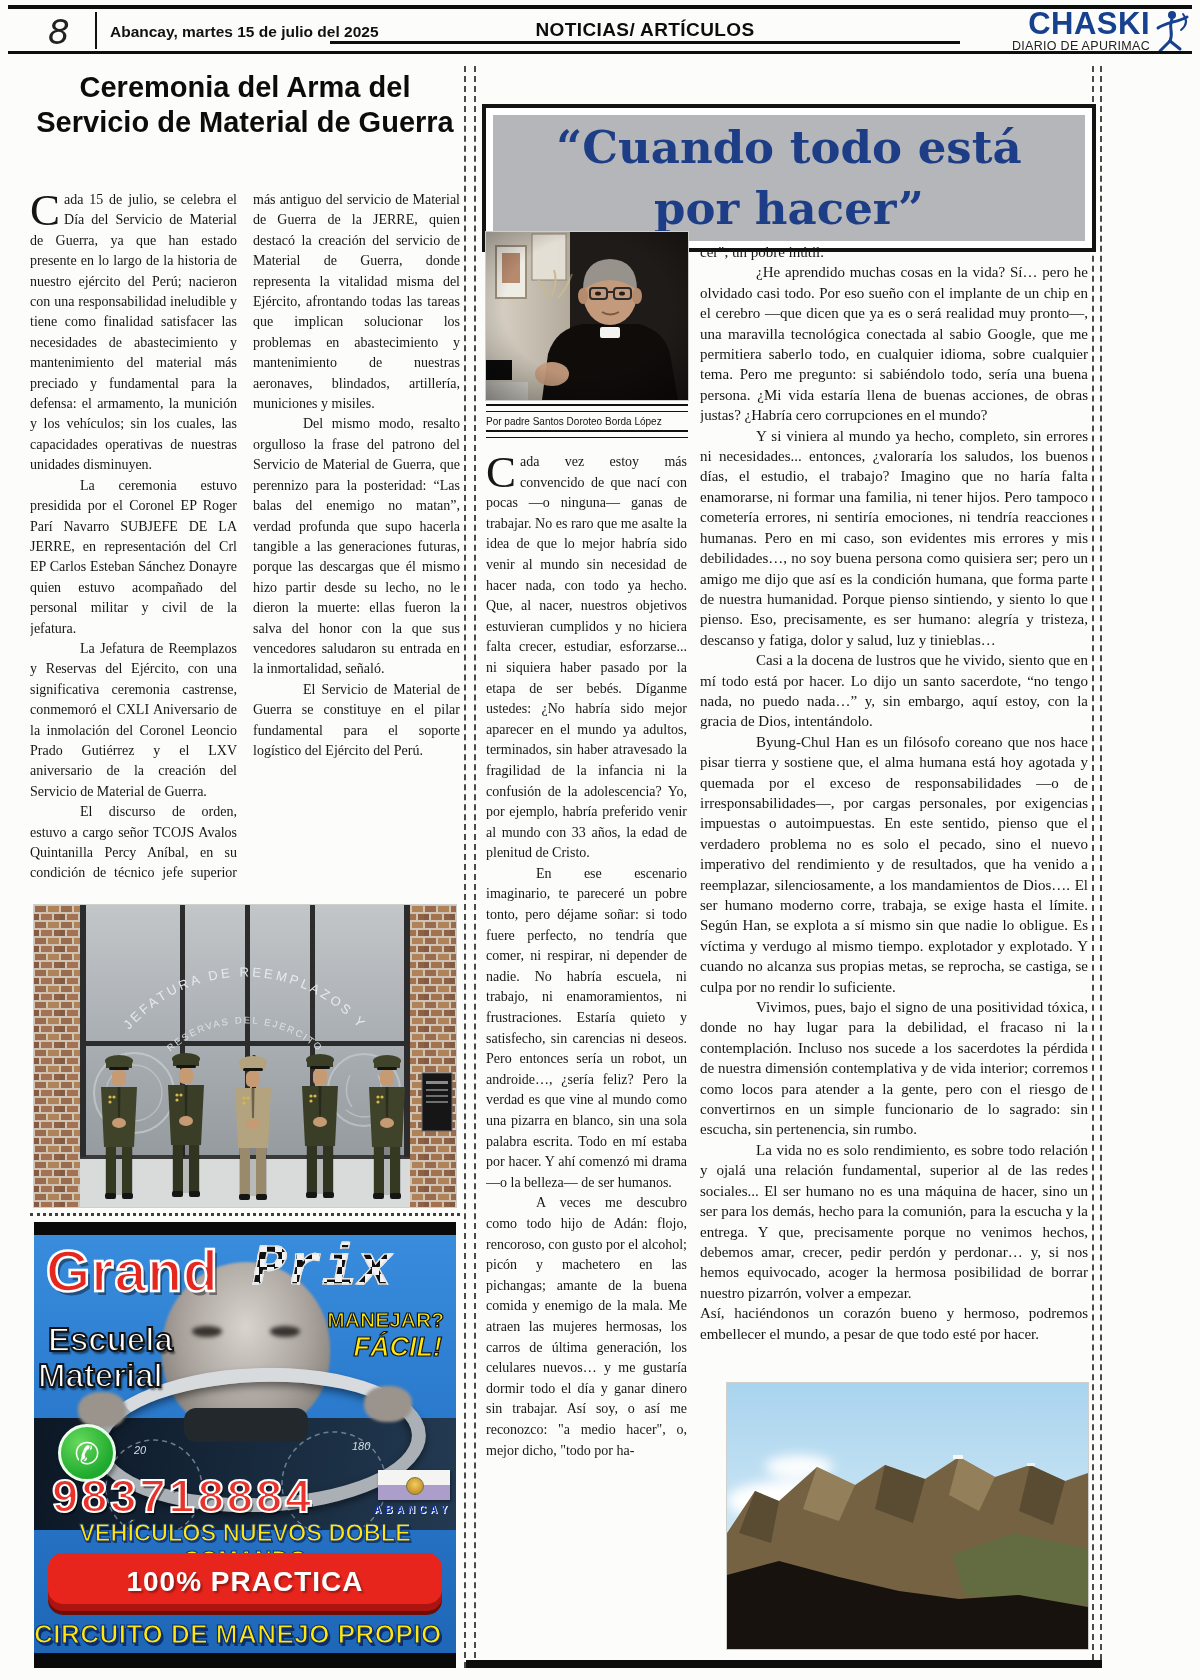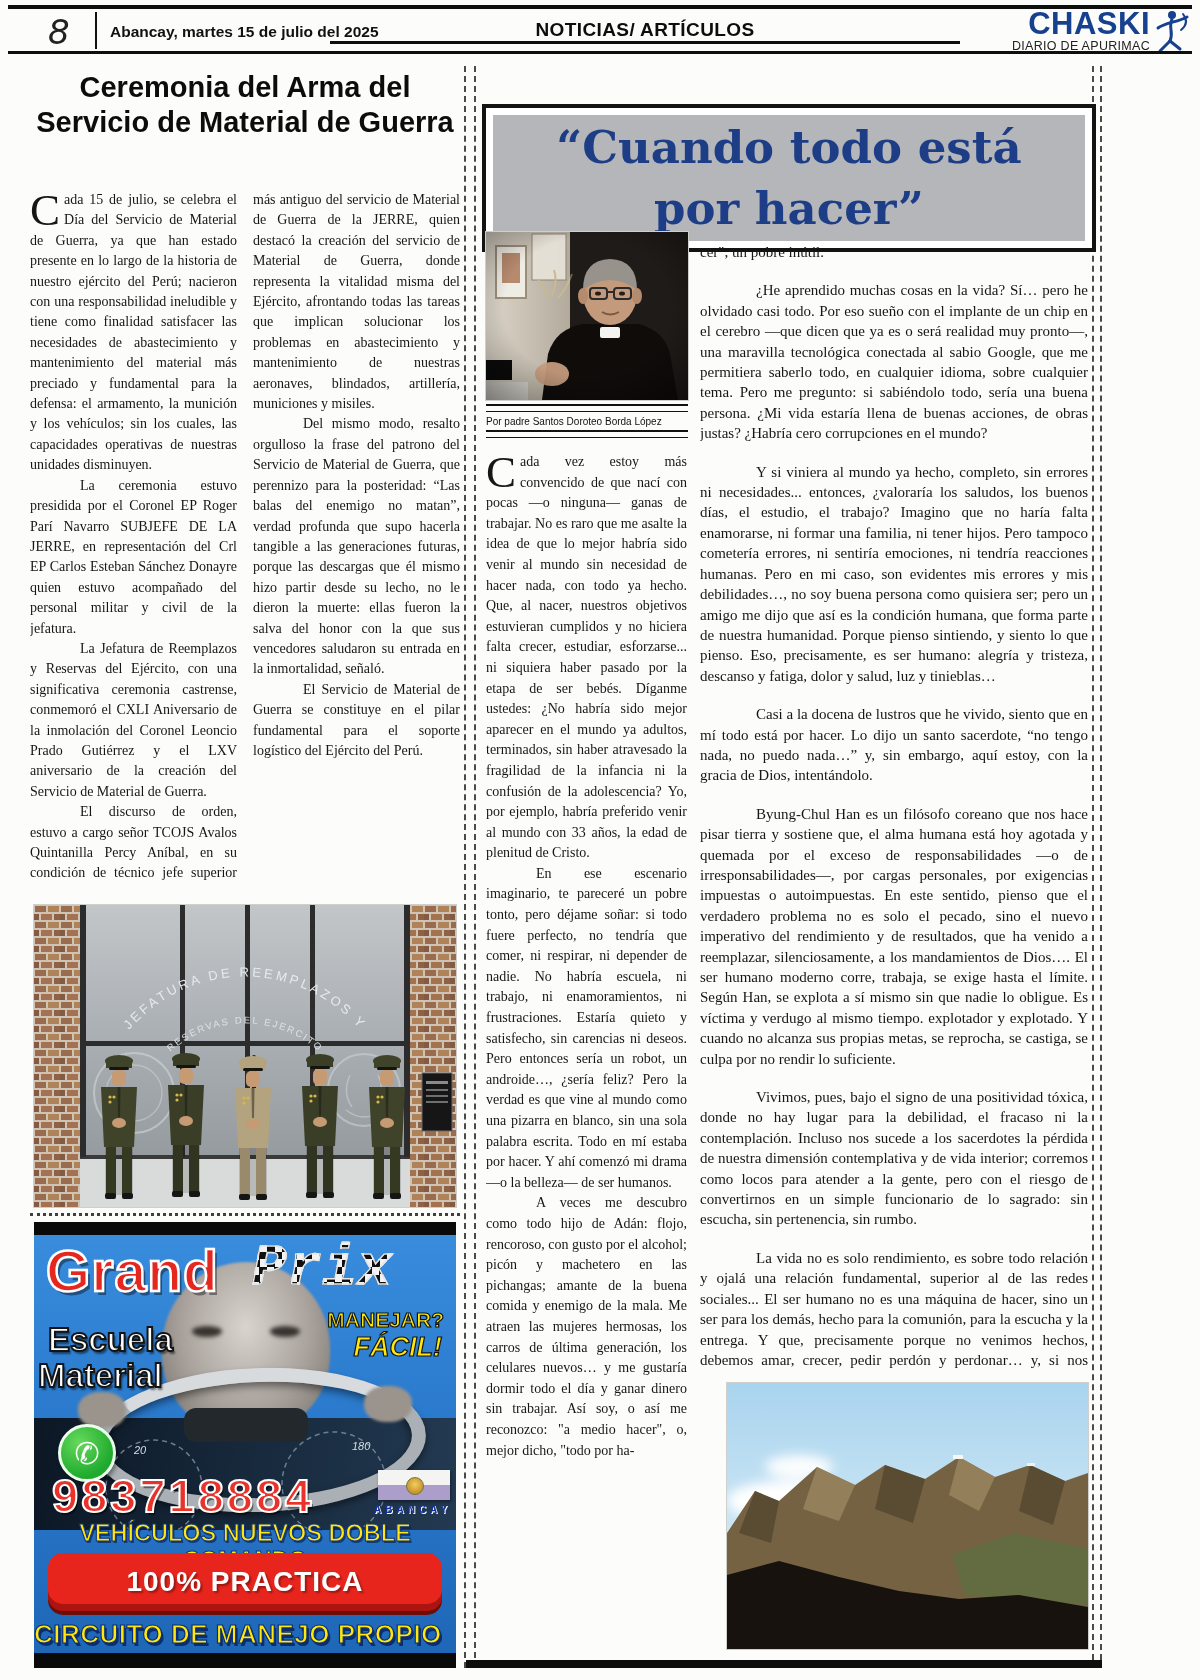--- a/index.html
+++ b/index.html
@@ -22,21 +22,21 @@
   .btxt p.ind{text-indent:50px;}
   .dc{float:left;font-size:45px;line-height:37px;padding:2px 4px 0 0;}
   #ltitle{font-family:"Liberation Sans",sans-serif;font-weight:bold;font-size:29px;line-height:35px;text-align:center;color:#0c0c0c;}
   #lcols{columns:2;column-gap:16px;column-fill:auto;}
   #rtitlebox{border:4px solid #131313;background:#fff;padding:7px;}
   #rtitleinner{background:#b5b6ba;width:100%;height:100%;display:flex;align-items:center;justify-content:center;}
   #rtitle{font-family:"DejaVu Serif",serif;font-weight:bold;font-size:45px;line-height:61px;color:#1d3e86;text-align:center;}
   .rule2{height:5px;border-top:2.5px solid #111;border-bottom:1.2px solid #111;}
   #caption{font-family:"Liberation Sans",sans-serif;font-size:10px;color:#111;padding:4px 0 3px 0;}
   #wcol{font-size:15px;line-height:20.4px;}
-  #wcol p.ind{text-indent:56px;margin-top:18px;}
+  #wcol p.ind{text-indent:56px;}
   .dotv{width:0;border-left:2px dashed #4a4a4a;}
   .doth{height:0;border-top:3px dotted #3f3f3f;}
   
   #ad{background:linear-gradient(180deg,#3a8ede 0%,#2a79cc 45%,#1e66b6 100%);overflow:hidden;}
   .adbar{background:#0a0a0a;position:absolute;left:0;width:100%;}
   #grand{font-family:"Liberation Sans",sans-serif;font-weight:bold;font-size:57px;color:#e4281f;
          -webkit-text-stroke:2.5px #ffffff;text-shadow:3px 4px 0 rgba(0,0,0,.4);letter-spacing:1px;}
   #prix{font-family:Liberation Mono, monospace;font-weight:bold;font-style:italic;font-size:57px;
         background:repeating-conic-gradient(#101010 0% 25%, #f2f2f2 25% 50%);background-size:15px 15px;
         -webkit-background-clip:text;background-clip:text;color:transparent;
@@ -283,20 +283,21 @@
 </div>
 
 <div class="abs btxt" id="wcol" style="left:700px;top:242px;width:388px;height:1132px;">
   <p>cer", un pobre inútil.</p>
   <p class="ind">¿He aprendido muchas cosas en la vida? Sí… pero he olvidado casi todo. Por eso sueño con el implante de un chip en el cerebro —que dicen que ya es o será realidad muy pronto—, una maravilla tecnológica conectada al sabio Google, que me permitiera saberlo todo, en cualquier idioma, sobre cualquier tema. Pero me pregunto: si sabiéndolo todo, sería una buena persona. ¿Mi vida estaría llena de buenas acciones, de obras justas? ¿Habría cero corrupciones en el mundo?</p>
   <p class="ind">Y si viniera al mundo ya hecho, completo, sin errores ni necesidades... entonces, ¿valoraría los saludos, los buenos días, el estudio, el trabajo? Imagino que no haría falta enamorarse, ni formar una familia, ni tener hijos. Pero tampoco cometería errores, ni sentiría emociones, ni tendría reacciones humanas. Pero en mi caso, son evidentes mis errores y mis debilidades…, no soy buena persona como quisiera ser; pero un amigo me dijo que así es la condición humana, que forma parte de nuestra humanidad. Porque pienso sintiendo, y siento lo que pienso. Eso, precisamente, es ser humano: alegría y tristeza, descanso y fatiga, dolor y salud, luz y tinieblas…</p>
   <p class="ind">Casi a la docena de lustros que he vivido, siento que en mí todo está por hacer. Lo dijo un santo sacerdote, “no tengo nada, no puedo nada…” y, sin embargo, aquí estoy, con la gracia de Dios, intentándolo.</p>
   <p class="ind">Byung-Chul Han es un filósofo coreano que nos hace pisar tierra y sostiene que, el alma humana está hoy agotada y quemada por el exceso de responsabilidades —o de irresponsabilidades—, por cargas personales, por exigencias impuestas o autoimpuestas. En este sentido, pienso que el verdadero problema no es solo el pecado, sino el nuevo imperativo del rendimiento y de resultados, que ha venido a reemplazar, silenciosamente, a los mandamientos de Dios…. El ser humano moderno corre, trabaja, se exige hasta el límite. Según Han, se explota a sí mismo sin que nadie lo obligue. Es víctima y verdugo al mismo tiempo. explotador y explotado. Y cuando no alcanza sus propias metas, se reprocha, se castiga, se culpa por no rendir lo suficiente.</p>
   <p class="ind">Vivimos, pues, bajo el signo de una positividad tóxica, donde no hay lugar para la debilidad, el fracaso ni la contemplación. Incluso nos sucede a los sacerdotes la pérdida de nuestra dimensión contemplativa y de vida interior; corremos como locos para atender a la gente, pero con el riesgo de convertirnos en un simple funcionario de lo sagrado: sin escucha, sin pertenencia, sin rumbo.</p>
   <p class="ind">La vida no es solo rendimiento, es sobre todo relación y ojalá una relación fundamental, superior al de las redes sociales... El ser humano no es una máquina de hacer, sino un ser para los demás, hecho para la comunión, para la escucha y la entrega. Y que, precisamente porque no venimos hechos, debemos amar, crecer, pedir perdón y perdonar… y, si nos hemos equivocado, acoger la hermosa posibilidad de borrar nuestro pizarrón, volver a empezar.</p>
+  <p>Así, haciéndonos un corazón bueno y hermoso, podremos embellecer el mundo, a pesar de que todo esté por hacer.</p>
 </div>
 
 <svg class="abs" style="left:727px;top:1383px;outline:1px solid #cfcfcb;" width="361" height="266" viewBox="0 0 361 266">
   <defs>
     <linearGradient id="skyg" x1="0" y1="0" x2="0" y2="1">
       <stop offset="0" stop-color="#a9d4ee"></stop>
         <stop offset=".6" stop-color="#cfe7f5"></stop>
         <stop offset="1" stop-color="#e9f4fa"></stop>
     </linearGradient>
     <filter id="blur6" x="-30%" y="-30%" width="160%" height="160%">

